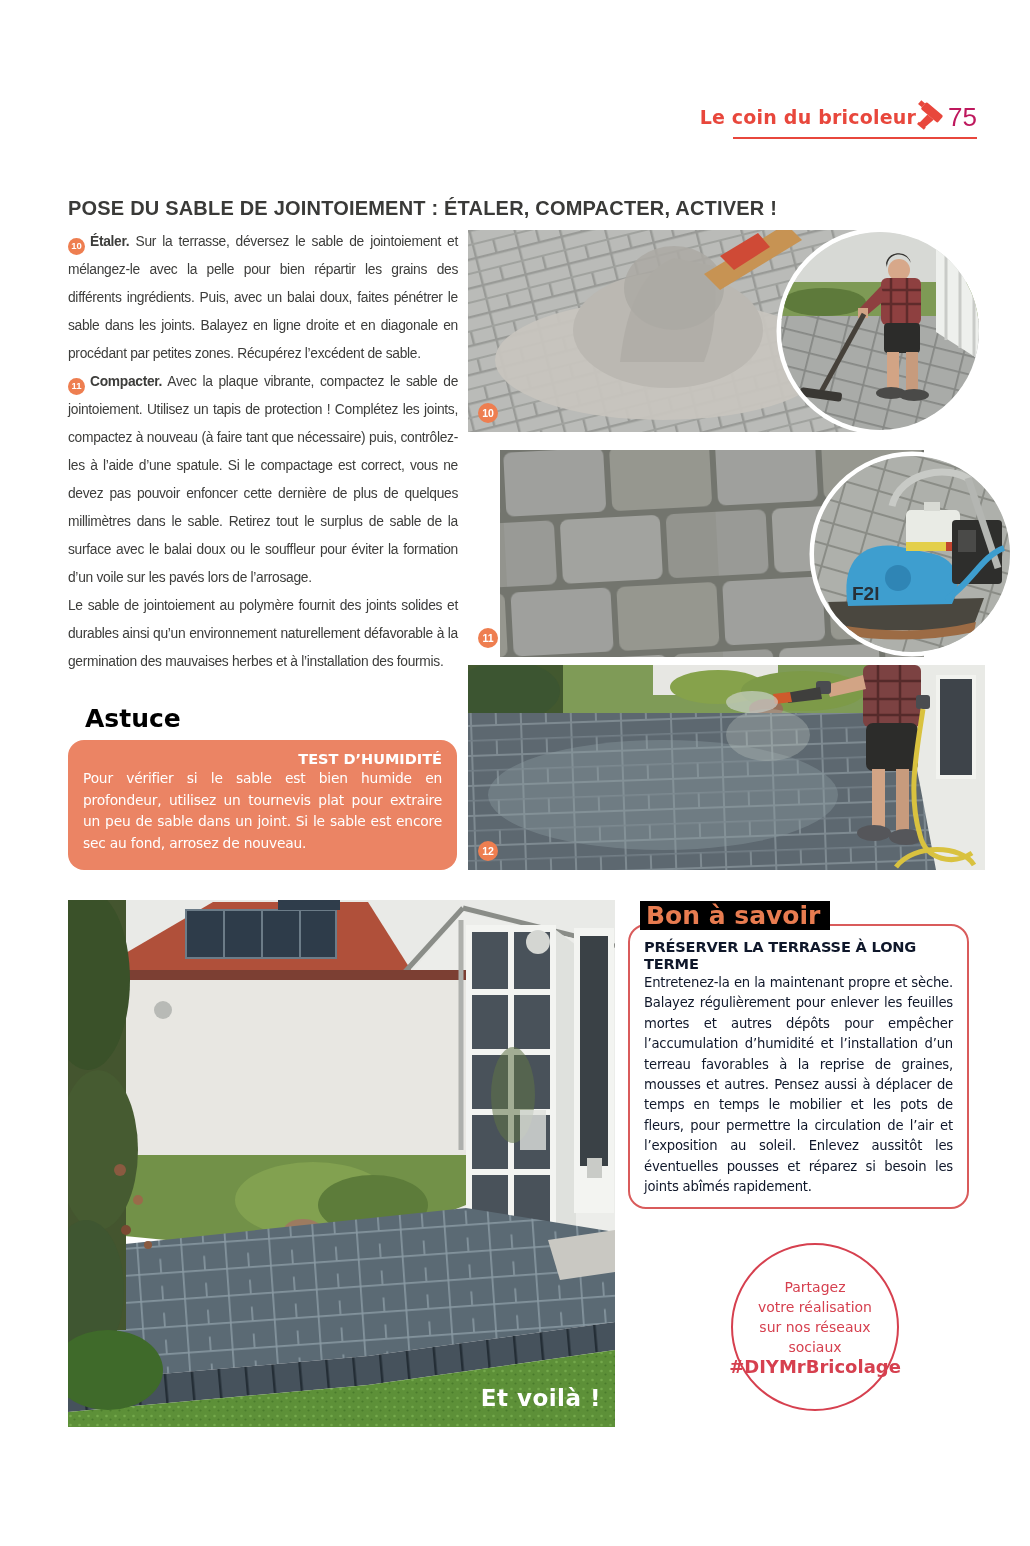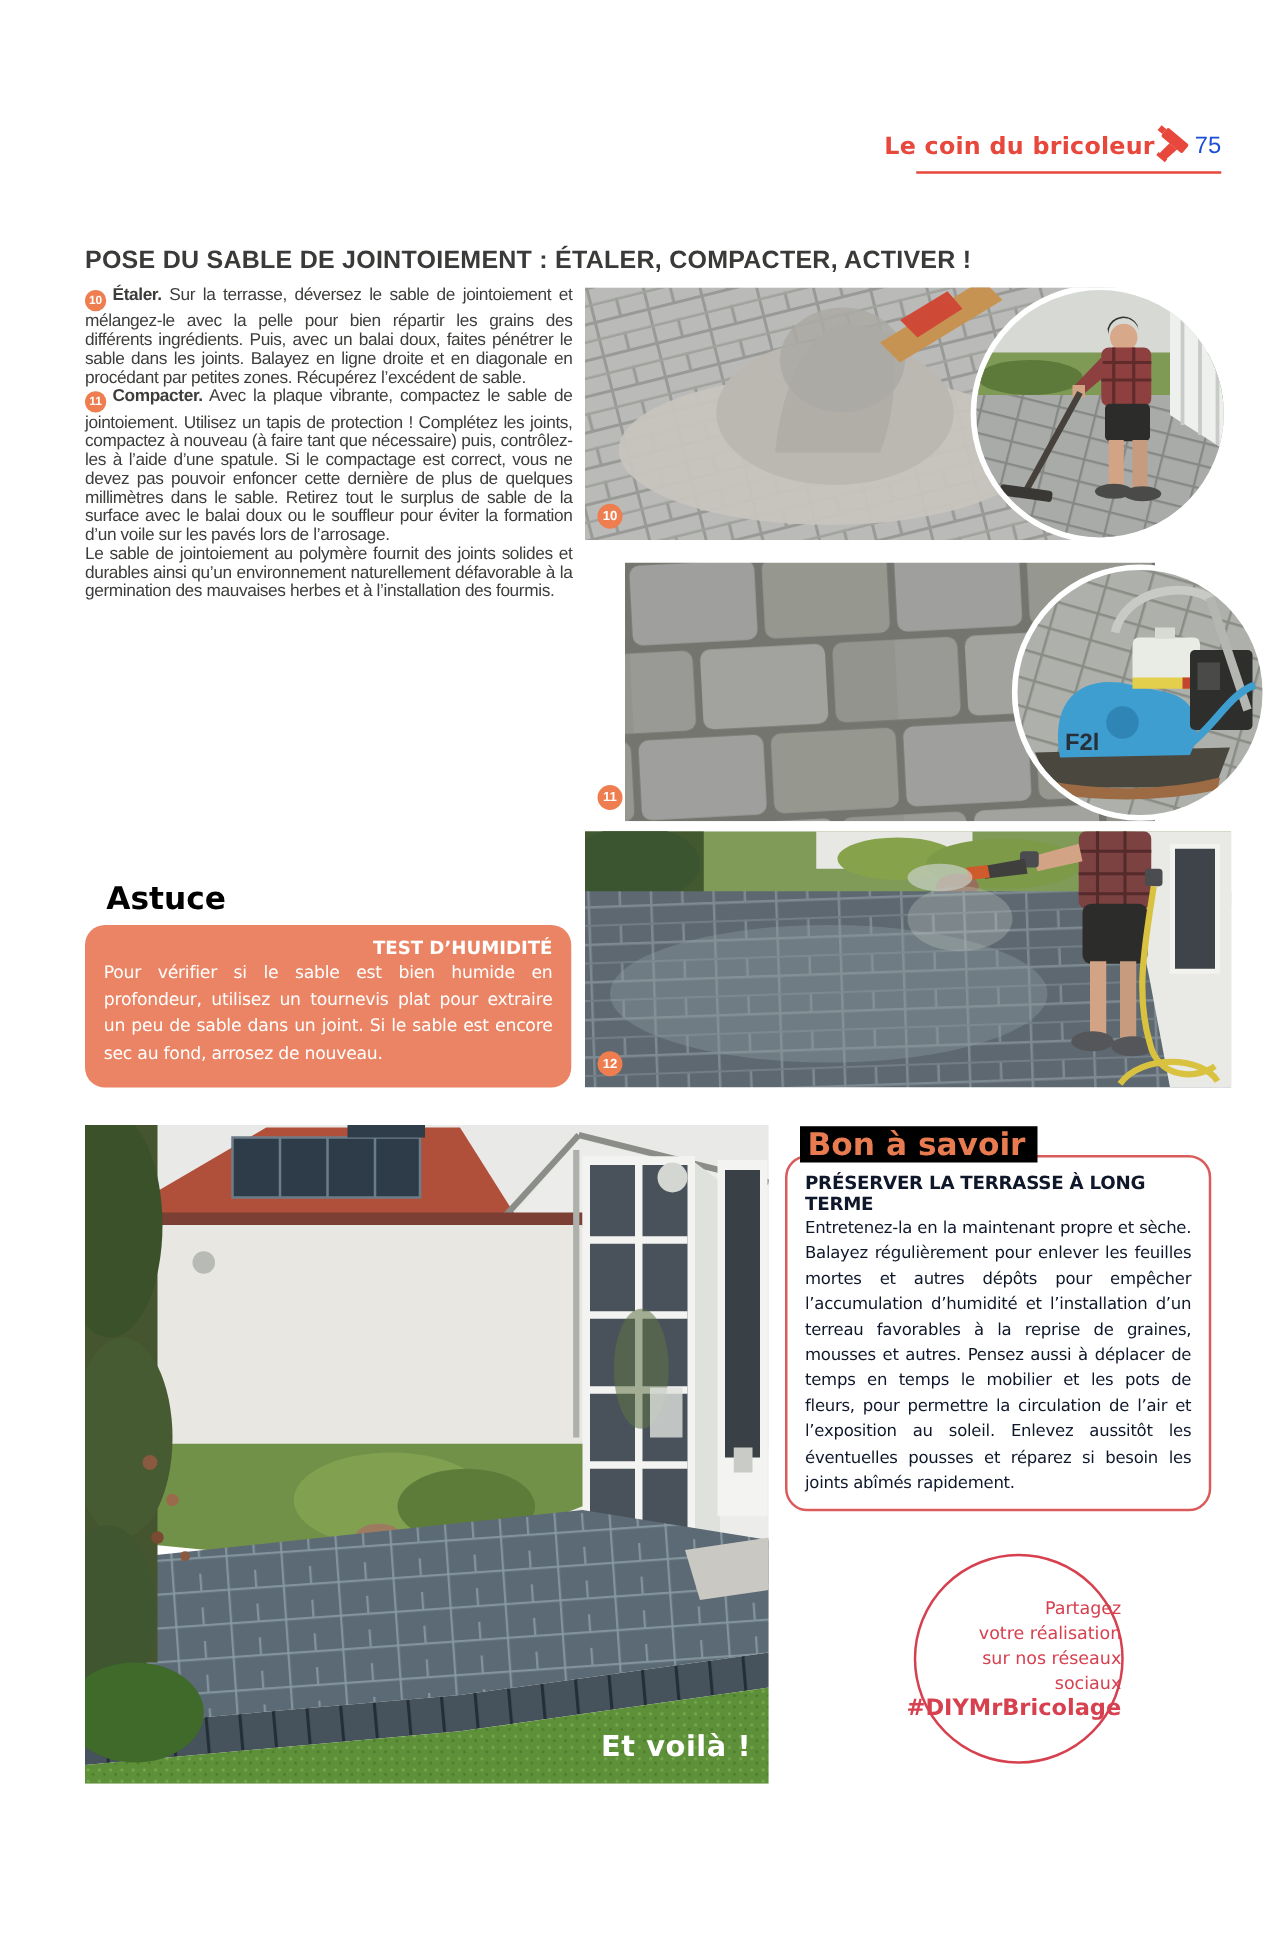--- a/index.html
+++ b/index.html
@@ -3,30 +3,30 @@
 <meta charset="utf-8">
 <style>
   html,body{margin:0;padding:0;background:#ffffff;}
   .page{position:relative;width:1030px;height:1546px;margin:0 auto;background:#ffffff;overflow:hidden;
         font-family:"Liberation Sans",sans-serif;}
 
   
   .header{position:absolute;top:100px;right:53px;display:flex;align-items:center;gap:0;}
   .kicker{font-family:"DejaVu Sans",sans-serif;font-weight:bold;font-size:19px;color:#E8473C;letter-spacing:.2px;}
   .drill{width:32px;height:34px;}
-  .pageno{font-size:19px;color:#1d4ed8;}
+  .pageno{font-size:26px;color:#be185d;}
   .header-rule{position:absolute;top:137px;right:53px;width:244px;height:2px;background:#E8473C;}
 
   
   .title{position:absolute;left:68px;top:184px;width:760px;
          font-size:20px;font-weight:bold;color:#3a3a38;letter-spacing:.2px;}
 
   
   .col-left{position:absolute;left:68px;top:228px;width:390px;
-            font-size:13.8px;line-height:15px;letter-spacing:-0.3px;color:#3d3d3b;text-align:justify;}
+            font-size:13.8px;line-height:28px;letter-spacing:-0.3px;color:#3d3d3b;text-align:justify;}
   .col-left p{margin:0;}
   .stepnum{display:inline-flex;justify-content:center;align-items:center;width:17px;height:17px;
            border-radius:50%;background:#EE7E50;color:#fff;font-size:9.5px;font-weight:bold;
            letter-spacing:0;vertical-align:-3px;margin-right:5px;}
   .steplabel{font-weight:bold;}
 
   
   .astuce-heading{position:absolute;left:85px;top:704px;font-family:"DejaVu Sans",sans-serif;
                   font-weight:bold;font-size:25px;color:#000000;}
   .astuce-box{position:absolute;left:68px;top:740px;width:389px;min-height:130px;box-sizing:border-box;
@@ -55,21 +55,21 @@
            border:2px solid #D95B5B;border-radius:18px;padding:12px 14px 10px 14px;
            font-family:"DejaVu Sans",sans-serif;color:#0f172a;}
   .bas-box .bt{font-weight:bold;font-size:14.6px;margin:0 0 1px 0;letter-spacing:-0.2px;}
   .bas-box .bx{font-size:13.2px;line-height:20.4px;text-align:justify;margin:0;letter-spacing:-0.2px;}
   .bas-heading{position:absolute;left:640px;top:901px;font-family:"DejaVu Sans",sans-serif;
                font-weight:bold;font-size:25px;color:#E87C50;background:#000000;padding:0 10px 0 6px;z-index:2;}
 
   
   .share{position:absolute;left:731px;top:1243px;width:168px;height:168px;border-radius:50%;
          border:2.5px solid #D6404F;box-sizing:border-box;display:flex;flex-direction:column;
-         justify-content:center;align-items:flex-end;text-align:center;
+         justify-content:center;align-items:center;text-align:center;
          font-family:"DejaVu Sans",sans-serif;font-size:14px;line-height:20px;color:#D6404F;}
   .share .hash{font-weight:bold;font-size:18px;}
 </style>
 </head>
 <body>
 
 <div class="page">
 
   <div class="header">
     <span class="kicker">Le coin du bricoleur</span>

